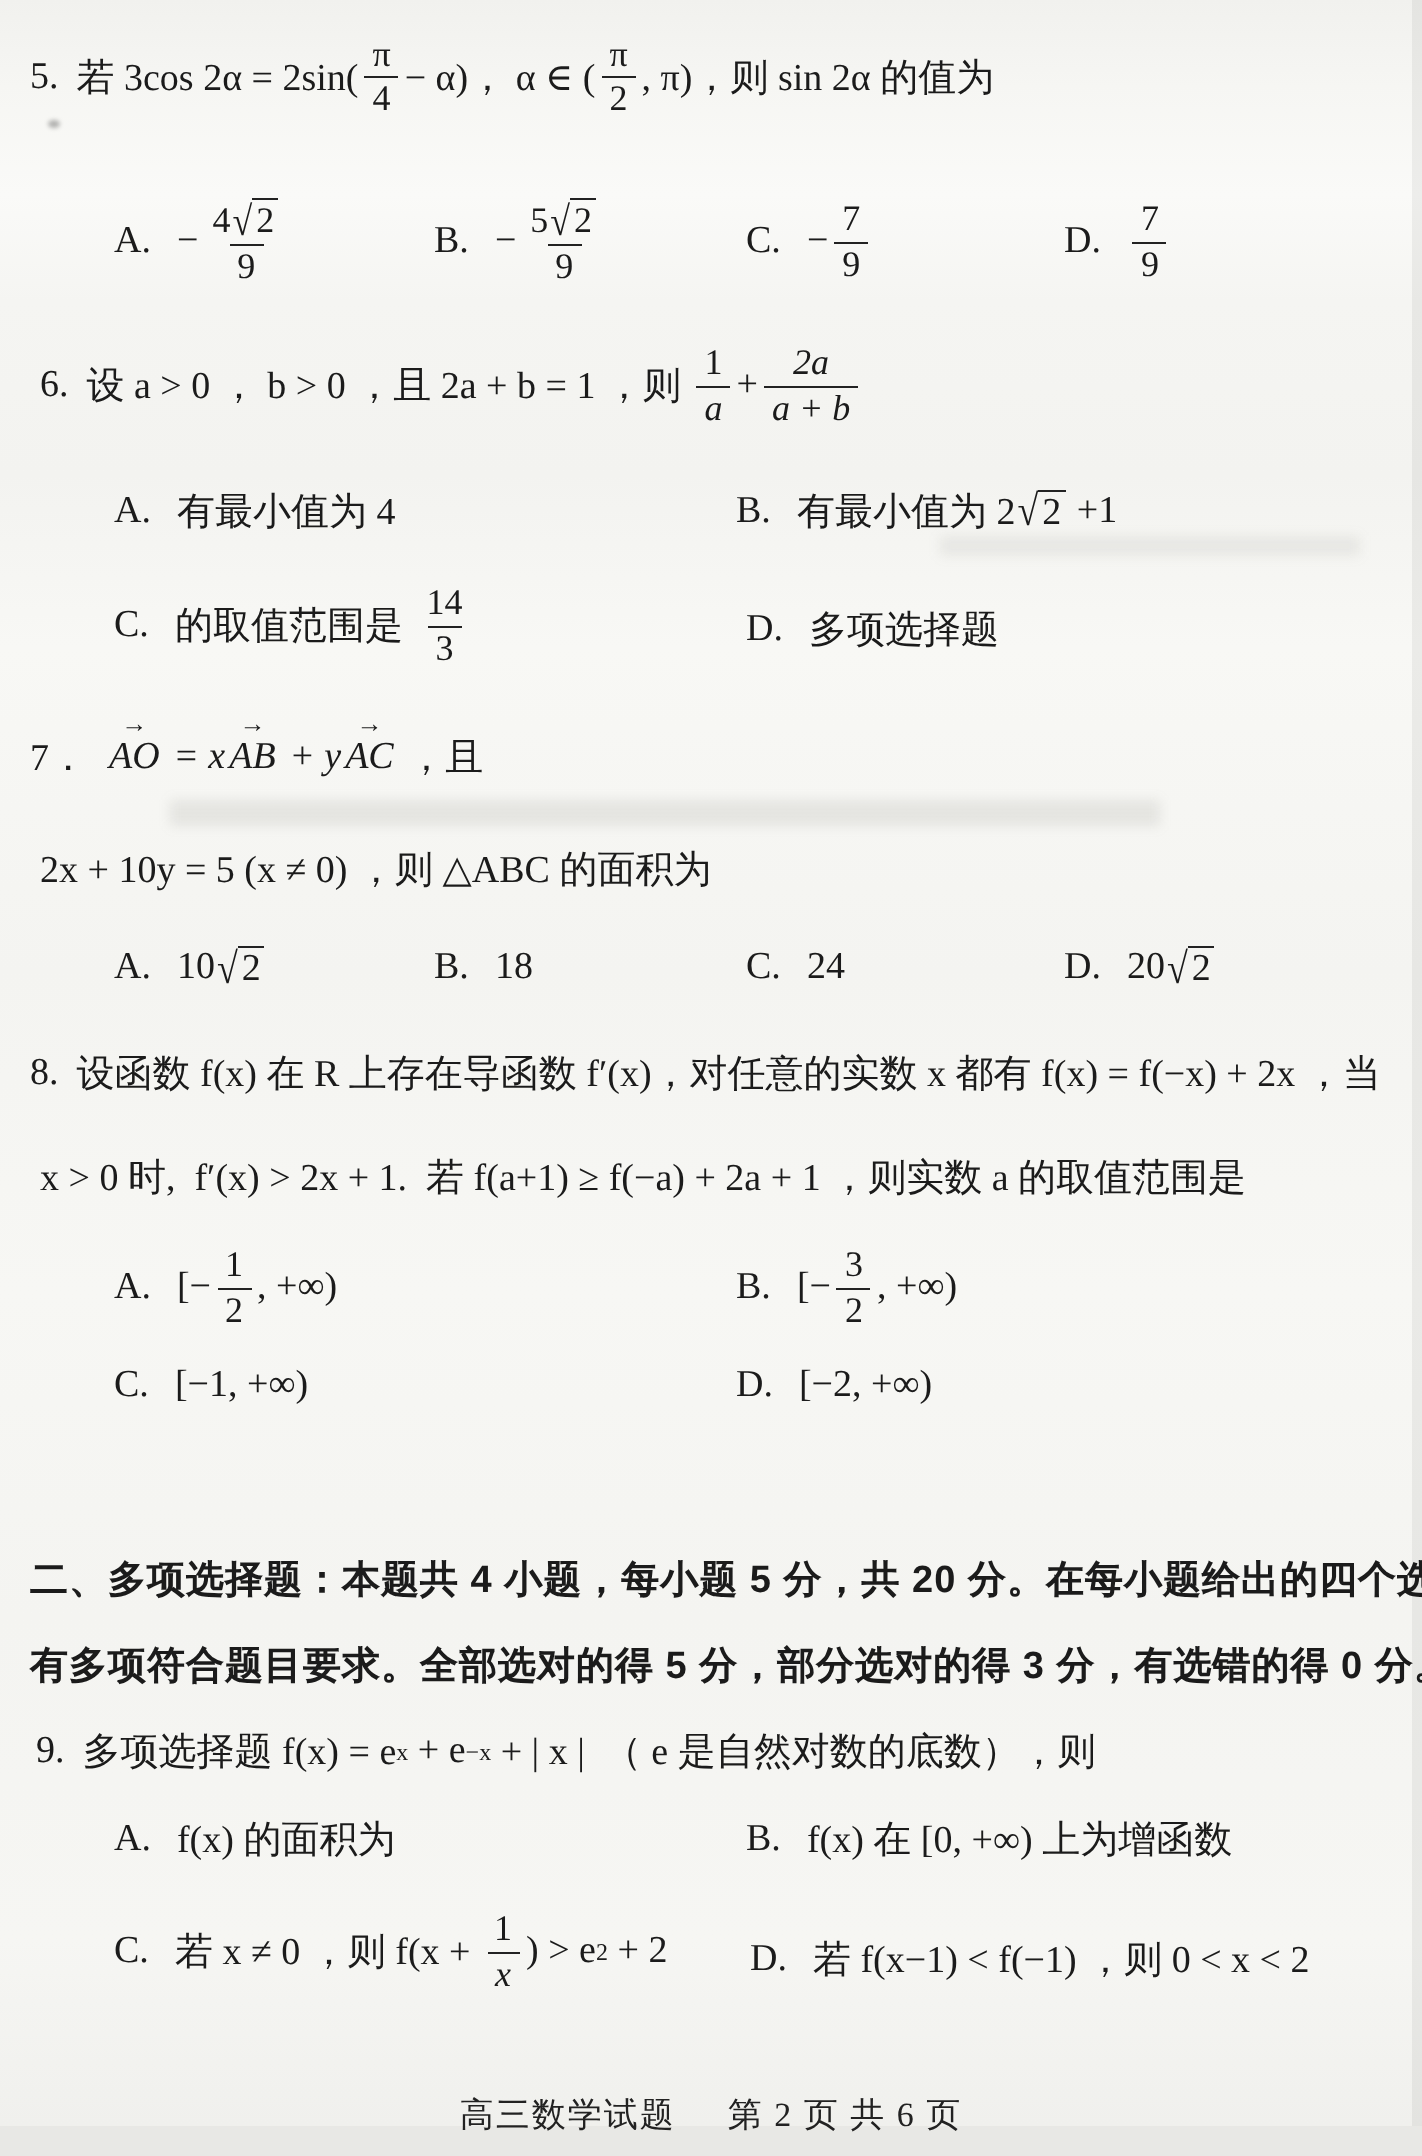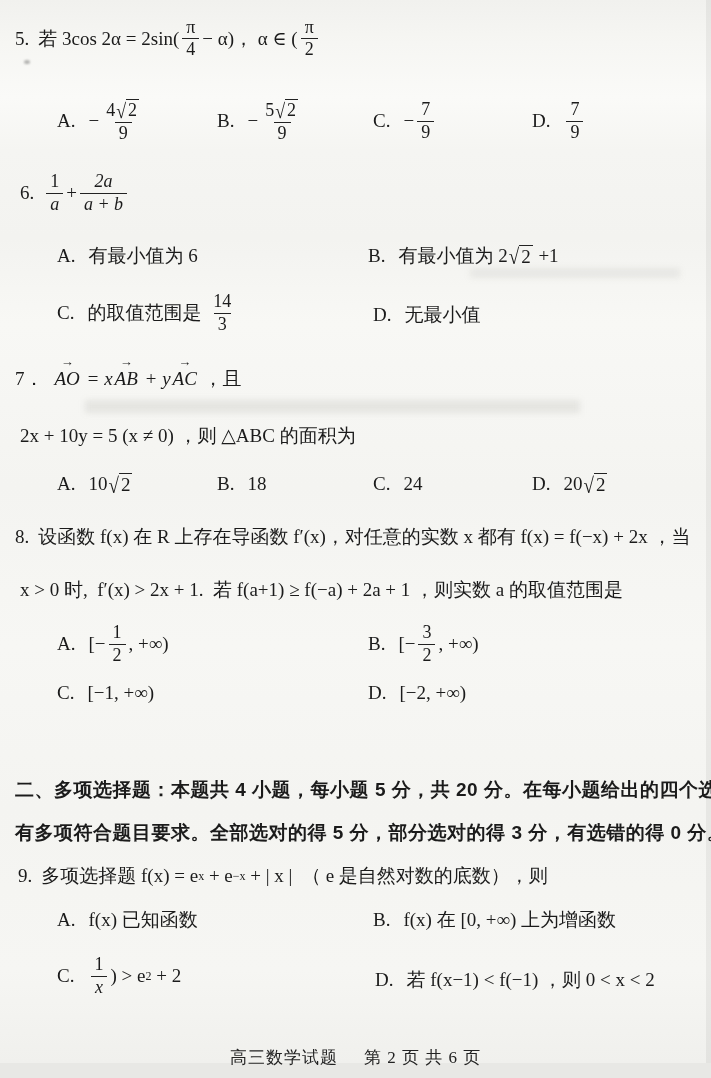--- a/index.html
+++ b/index.html
@@ -57,20 +57,21 @@
     <span class="tok">若 3cos 2α = 2sin(</span>
     <span class="frac">
       <span class="num">π</span>
       <span class="den">4</span>
     </span>
     <span class="tok">− α)， α ∈ (</span>
     <span class="frac">
       <span class="num">π</span>
       <span class="den">2</span>
     </span>
+    <span class="tok">, π)，则 sin 2α 的值为</span>
   </div>
 
   <div class="mline" style="left:57px;top:95px;height:52px;">
     <span class="olabel">A.</span>
     <span class="tok">−</span>
     <span class="frac">
       <span class="num">
         <span>4</span>
           <span class="sqrt">
             <span class="rad">√</span>
@@ -105,55 +106,56 @@
   <div class="mline" style="left:532px;top:95px;height:52px;">
     <span class="olabel">D.</span>
     <span class="frac">
       <span class="num">7</span>
       <span class="den">9</span>
     </span>
   </div>
 
   <div class="mline" style="left:20px;top:165px;height:56px;">
     <span class="qnum">6.</span>
+    <span class="tok">设 a &gt; 0 ， b &gt; 0 ，且 2a + b = 1 ，则 </span>
     <span class="frac">
       <span class="num">1</span>
       <span class="den it">a</span>
     </span>
     <span class="tok">+</span>
     <span class="frac">
       <span class="num it">2a</span>
       <span class="den it">a + b</span>
     </span>
   </div>
 
   <div class="mline" style="left:57px;top:243px;">
     <span class="olabel">A.</span>
-    <span class="tok">有最小值为 6</span>
+    <span class="tok">有最小值为 4</span>
   </div>
   <div class="mline" style="left:368px;top:243px;">
     <span class="olabel">B.</span>
     <span class="tok">有最小值为 2</span>
       <span class="sqrt">
         <span class="rad">√</span>
         <span class="sv">2</span>
       </span>
       <span class="tok"> +1</span>
   </div>
   <div class="mline" style="left:57px;top:286px;height:54px;">
     <span class="olabel">C.</span>
     <span class="tok">的取值范围是 </span>
     <span class="frac">
       <span class="num">14</span>
       <span class="den">3</span>
     </span>
   </div>
   <div class="mline" style="left:373px;top:302px;">
     <span class="olabel">D.</span>
-    <span class="tok">无最小值</span>
+    <span class="tok">多项选择题</span>
   </div>
 
   <div class="mline" style="left:15px;top:366px;">
     <span class="qnum">7．</span>
     <span class="vec"><span class="ar">→</span><span>AO</span></span>
     <span class="tok it"> = x</span>
     <span class="vec"><span class="ar">→</span><span>AB</span></span>
     <span class="tok it"> + y</span>
     <span class="vec"><span class="ar">→</span><span>AC</span></span>
     <span class="tok"> ，且</span>
@@ -225,28 +227,29 @@
     <span class="qnum">9.</span>
     <span class="tok">多项选择题 f(x) = e</span>
       <sup>x</sup>
       <span class="tok"> + e</span>
       <sup>−x</sup>
       <span class="tok"> + | x |  （ e 是自然对数的底数），则</span>
   </div>
 
   <div class="mline" style="left:57px;top:907px;">
     <span class="olabel">A.</span>
-    <span class="tok">f(x) 已知函数</span>
+    <span class="tok">f(x) 的面积为</span>
   </div>
   <div class="mline" style="left:373px;top:907px;">
     <span class="olabel">B.</span>
     <span class="tok">f(x) 在 [0, +∞) 上为增函数</span>
   </div>
   <div class="mline" style="left:57px;top:948px;height:56px;">
     <span class="olabel">C.</span>
+    <span class="tok">若 x ≠ 0 ，则 f(x + </span>
     <span class="frac">
       <span class="num">1</span>
       <span class="den it">x</span>
     </span>
     <span class="tok">) &gt; e</span>
       <sup>2</sup>
       <span class="tok"> + 2</span>
   </div>
   <div class="mline" style="left:375px;top:967px;">
     <span class="olabel">D.</span>

